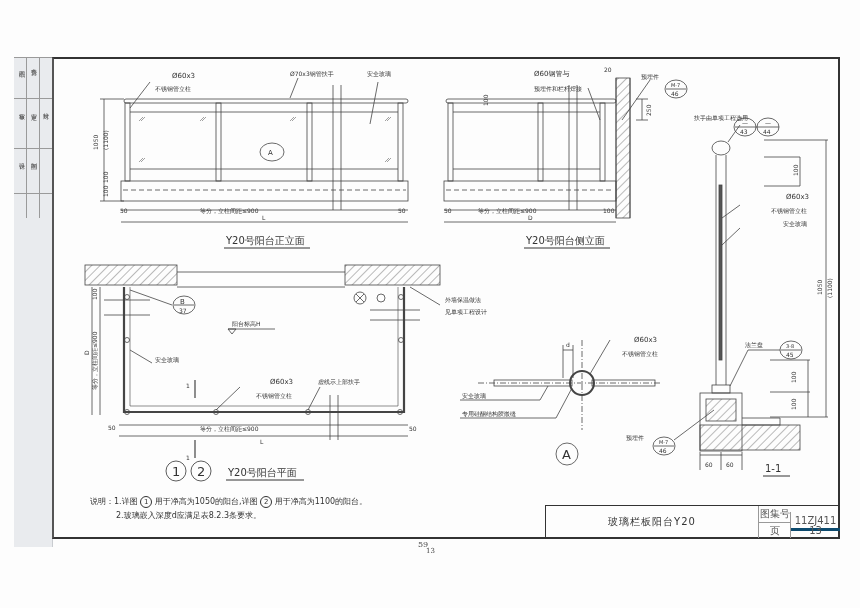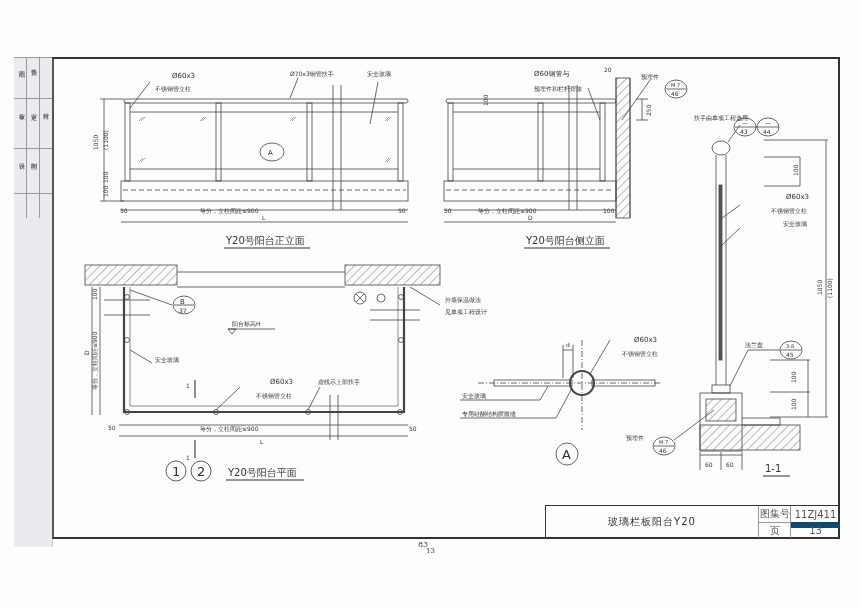--- a/index.html
+++ b/index.html
@@ -324,26 +324,36 @@
       <text class="tt" x="786" y="357">45</text>
       <text class="tt" x="796" y="383" transform="rotate(-90 796 383)">100</text>
       <text class="tt" x="796" y="410" transform="rotate(-90 796 410)">100</text>
       <text class="tt" x="705" y="467">60</text>
       <text class="tt" x="726" y="467">60</text>
       <text class="title" x="765" y="472">1-1</text>
       <line x1="763" y1="476" x2="790" y2="476" stroke="#333" stroke-width="1"></line>
     </g>
   </svg>
 
+  <div class="notes">
+    <div>
+      <span>说明：1.详图</span>
+      <span style="display:inline-block;width:10px;height:10px;border:1px solid #333;border-radius:50%;text-align:center;line-height:10px;font-size:7px;">1</span>
+      <span>用于净高为1050的阳台,详图</span>
+      <span style="display:inline-block;width:10px;height:10px;border:1px solid #333;border-radius:50%;text-align:center;line-height:10px;font-size:7px;">2</span>
+      <span>用于净高为1100的阳台。</span>
+    </div>
+    <div style="padding-left:26px">2.玻璃嵌入深度d应满足表8.2.3条要求。</div>
+  </div>
 
   <div class="titleblock">
     <div class="tb-main">玻璃栏板阳台Y20</div>
     <div class="tb-cell" style="left:212px;top:0;width:32px;height:16px;border-bottom:1px solid #999">图集号</div>
-    <div class="tb-cell" style="left:244px;top:0;width:49px;height:16px;border-bottom:6px solid #0c4a6e">11ZJ411</div>
+    <div class="tb-cell" style="left:244px;top:6px;width:49px;height:16px;border-bottom:3px solid #0c4a6e">11ZJ411</div>
     <div class="tb-cell" style="left:212px;top:17px;width:32px;height:15px">页</div>
     <div class="tb-cell" style="left:244px;top:17px;width:49px;height:15px;font-size:10px">13</div>
   </div>
 
   <div class="pagenum">
-    <span>83</span>
+    <span>59</span>
     <span class="sub">13</span>
   </div>
 </div>
 
 </body></html>

